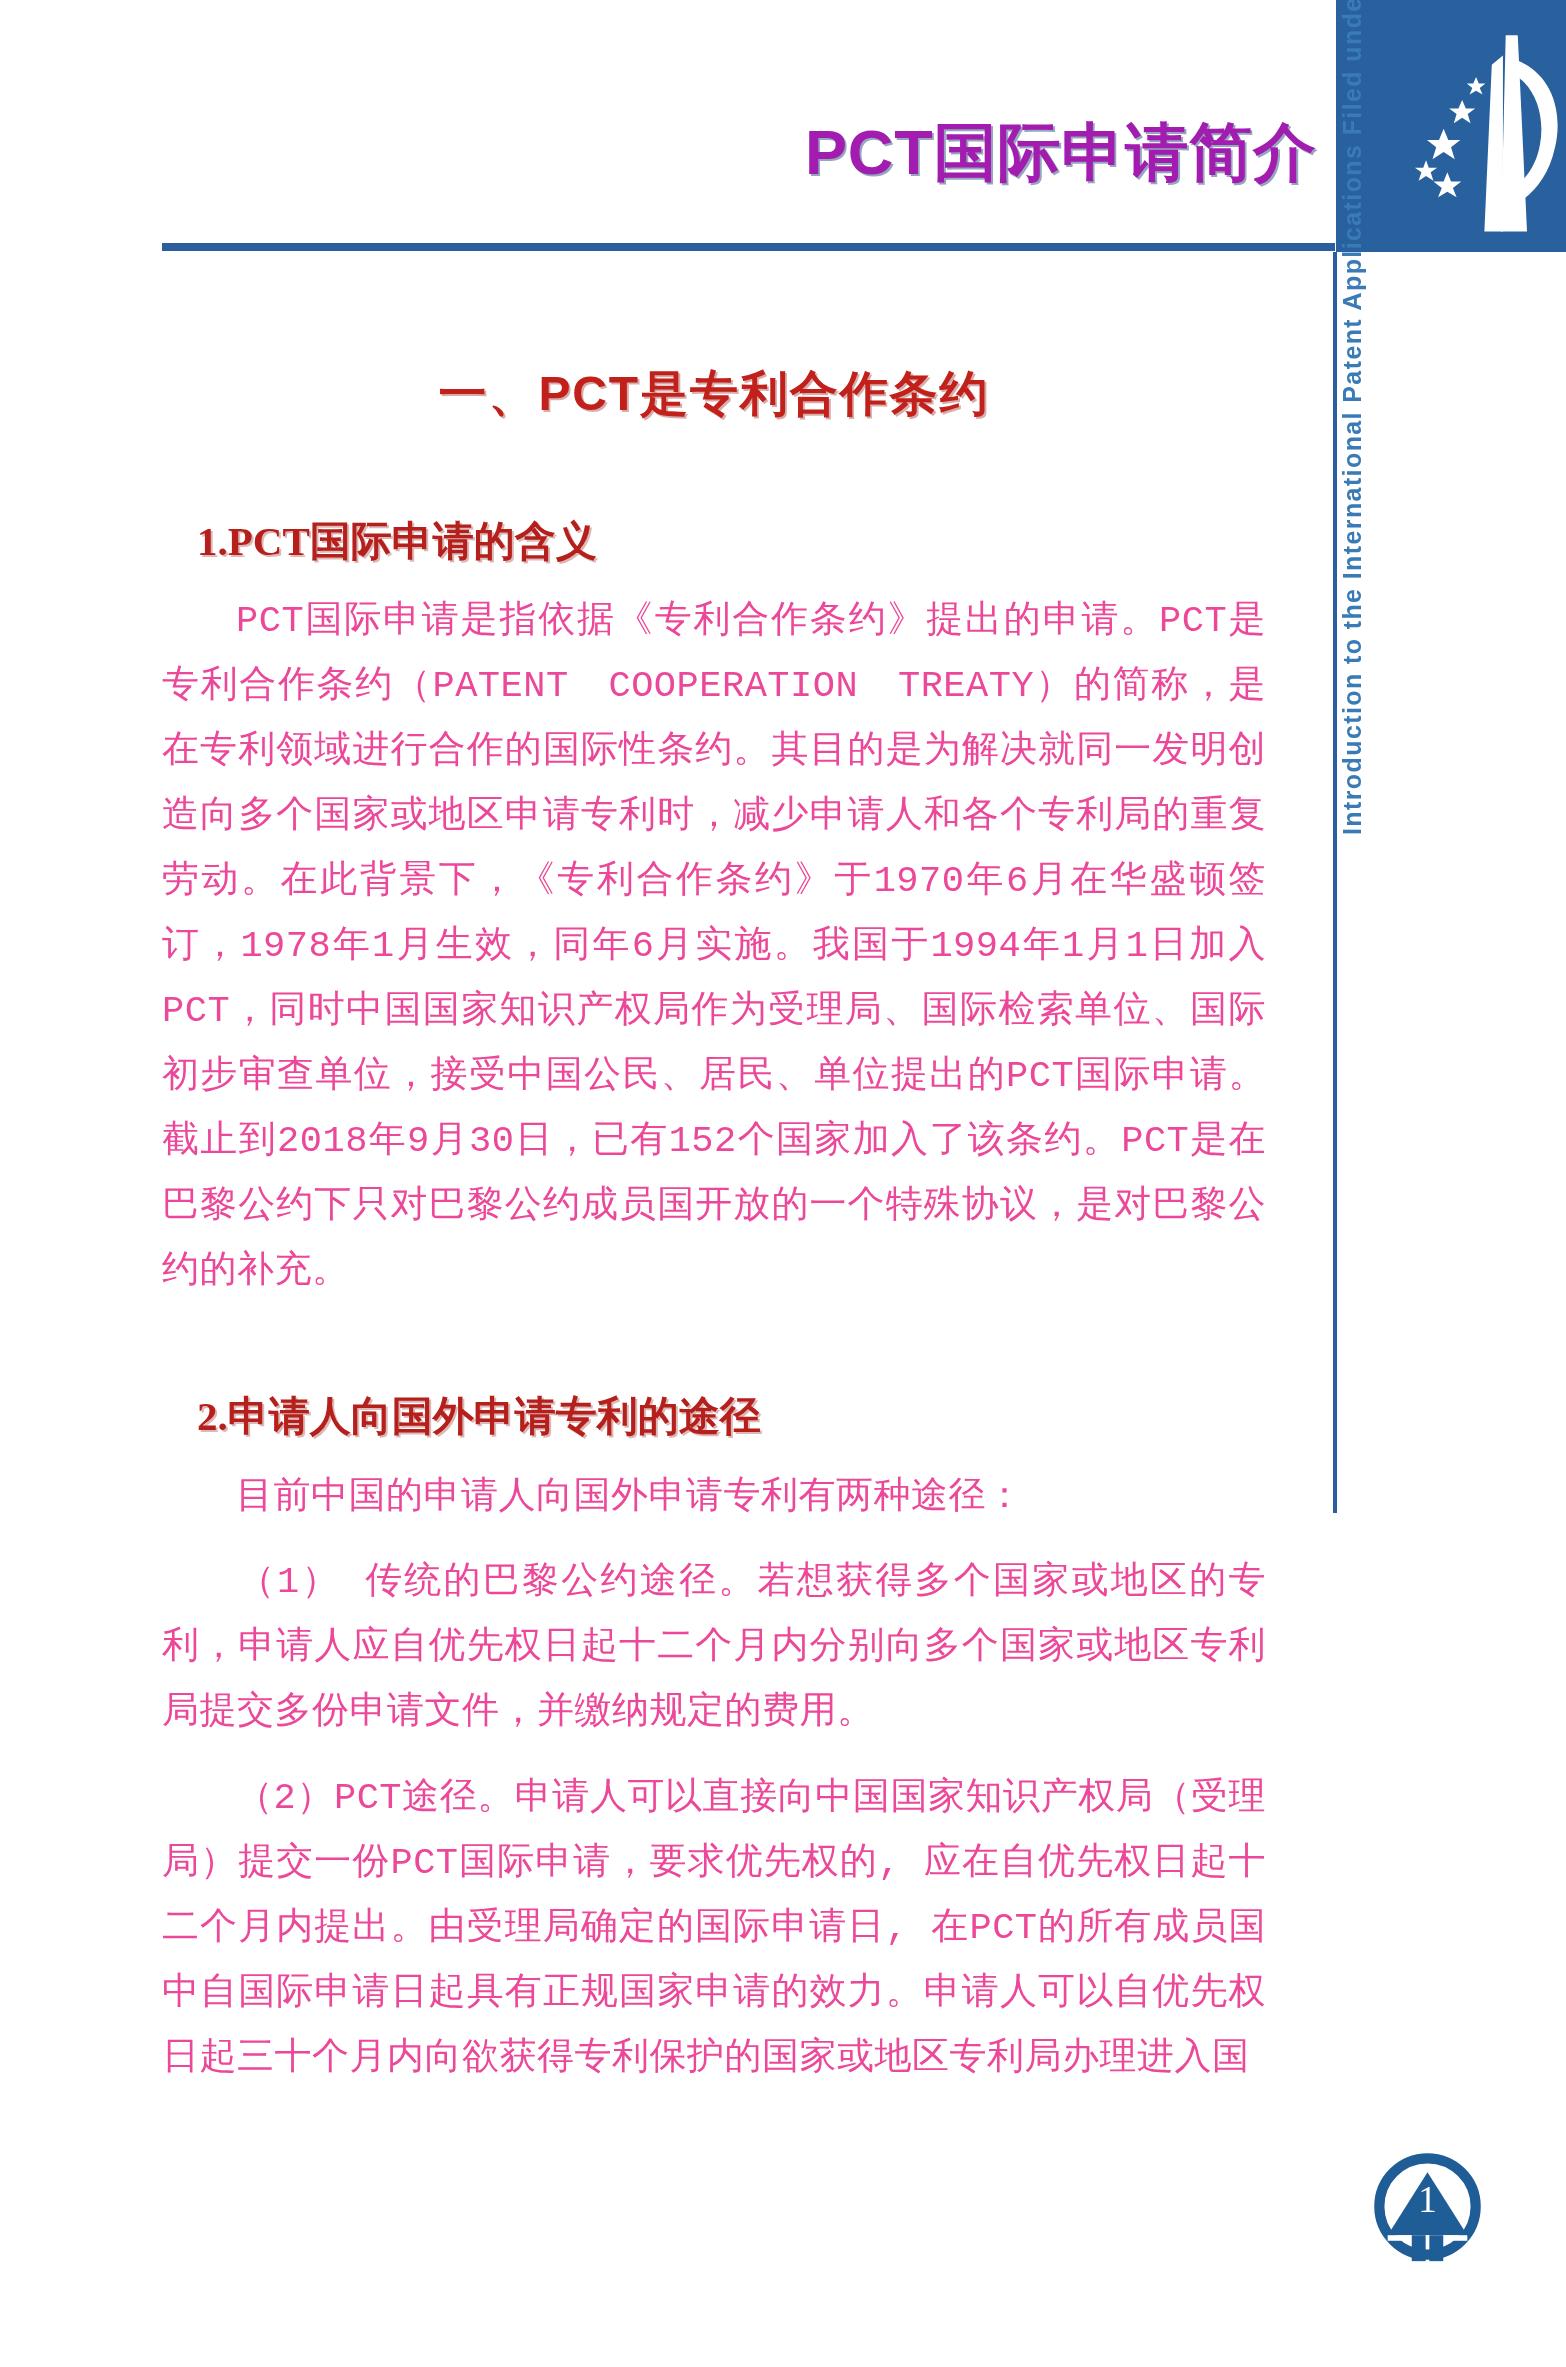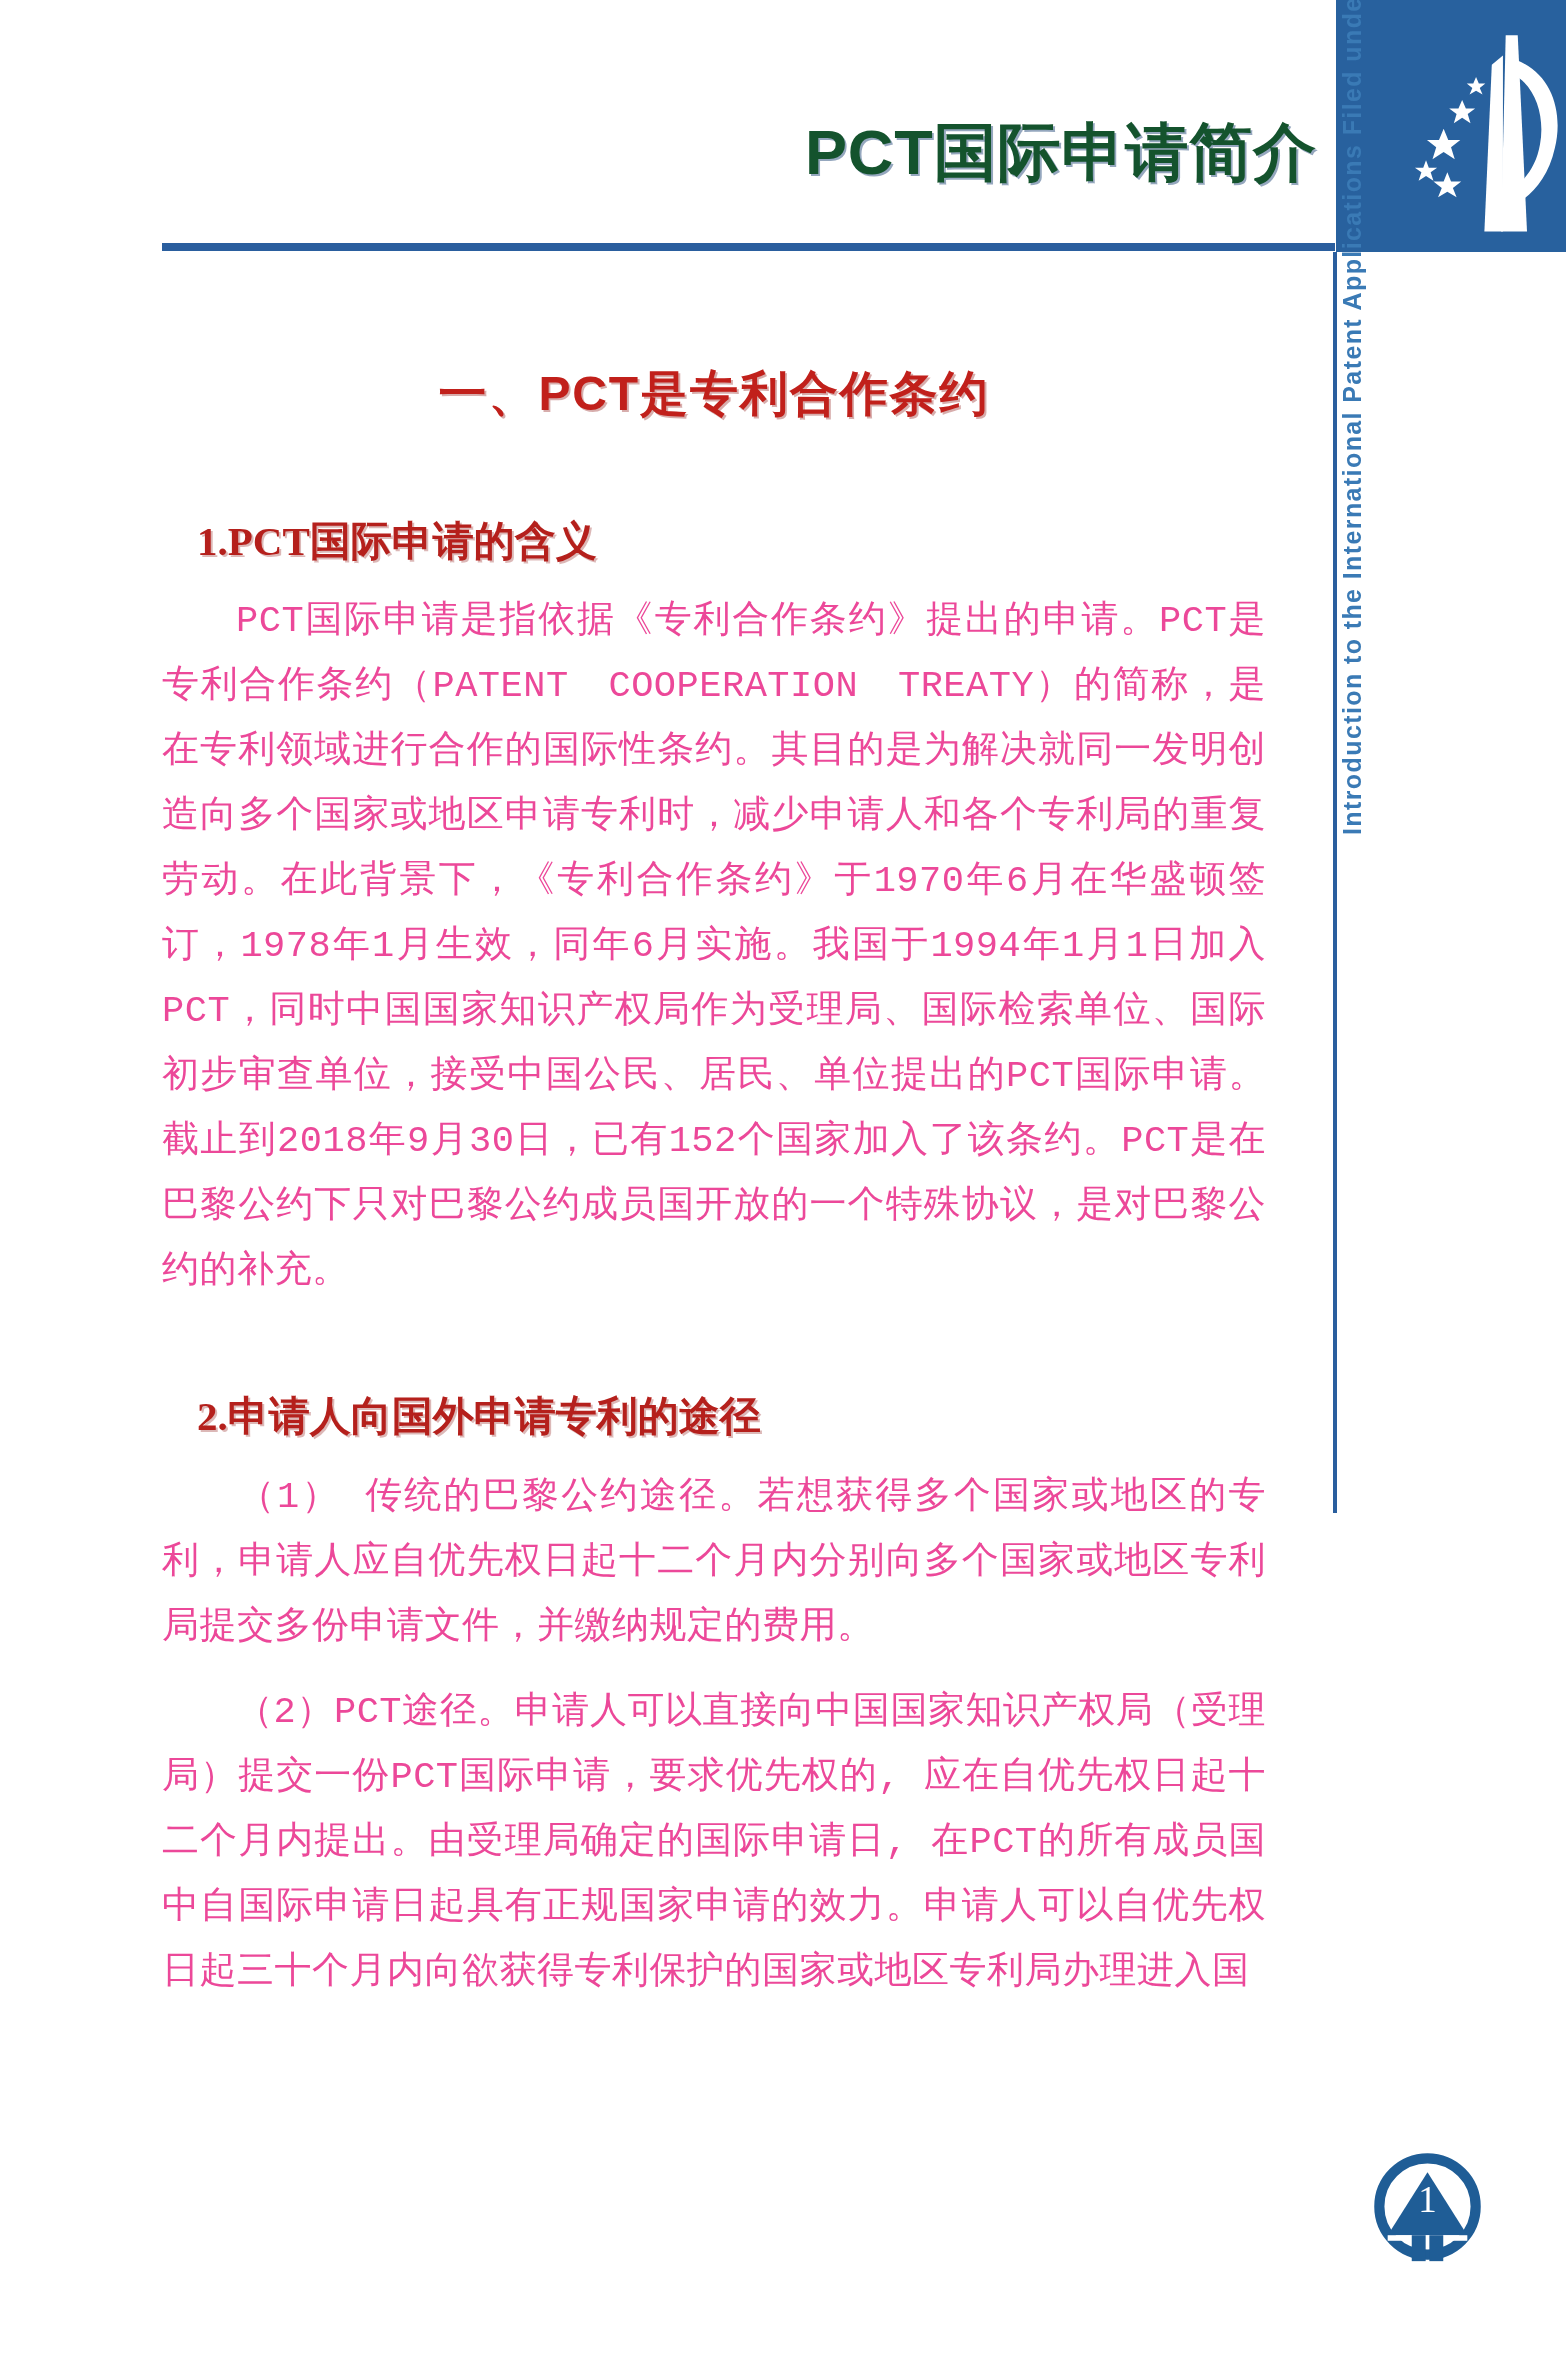--- a/index.html
+++ b/index.html
@@ -32,21 +32,21 @@
   #header-title {
     position: absolute;
     left: 0;
     top: 121px;
     width: 1317px;
     text-align: right;
     font-family: "Liberation Sans", sans-serif;
     font-weight: bold;
     font-size: 63px;
     letter-spacing: 0.9px;
-    color: #14532d;
+    color: #a21caf;
     line-height: 1;
     text-shadow: 1.9px 1.9px 0 rgba(20,60,110,0.45);
     white-space: nowrap;
   }
   #header-rule {
     position: absolute;
     left: 162px;
     top: 243px;
     width: 1173px;
     height: 8.3px;
@@ -187,20 +187,21 @@
 <div id="content">
 
   <h1 class="section-title">一、PCT是专利合作条约</h1>
 
   <h2 class="sub-title">1.PCT国际申请的含义</h2>
 
   <p class="para"><span class="indent"></span><span>PCT国际申请是指依据《专利合作条约》提出的申请。PCT是专利合作条约（PATENT　COOPERATION　TREATY）的简称，是在专利领域进行合作的国际性条约。其目的是为解决就同一发明创造向多个国家或地区申请专利时，减少申请人和各个专利局的重复劳动。在此背景下，《专利合作条约》于1970年6月在华盛顿签订，1978年1月生效，同年6月实施。我国于1994年1月1日加入PCT，同时中国国家知识产权局作为受理局、国际检索单位、国际初步审查单位，接受中国公民、居民、单位提出的PCT国际申请。截止到2018年9月30日，已有152个国家加入了该条约。PCT是在巴黎公约下只对巴黎公约成员国开放的一个特殊协议，是对巴黎公约的补充。</span></p>
 
   <h2 class="sub-title second">2.申请人向国外申请专利的途径</h2>
 
+  <p class="para"><span class="indent"></span><span>目前中国的申请人向国外申请专利有两种途径：</span></p>
 
   <p class="para"><span class="indent"></span><span>（1） 传统的巴黎公约途径。若想获得多个国家或地区的专利，申请人应自优先权日起十二个月内分别向多个国家或地区专利局提交多份申请文件，并缴纳规定的费用。</span></p>
 
   <p class="para"><span class="indent"></span><span>（2）PCT途径。申请人可以直接向中国国家知识产权局（受理局）提交一份PCT国际申请，要求优先权的, 应在自优先权日起十二个月内提出。由受理局确定的国际申请日, 在PCT的所有成员国中自国际申请日起具有正规国家申请的效力。申请人可以自优先权日起三十个月内向欲获得专利保护的国家或地区专利局办理进入国</span></p>
 
 </div>
 
 <div id="page-badge">
   <span>
     <svg width="113" height="113" viewBox="0 0 122 122" xmlns="http://www.w3.org/2000/svg">

